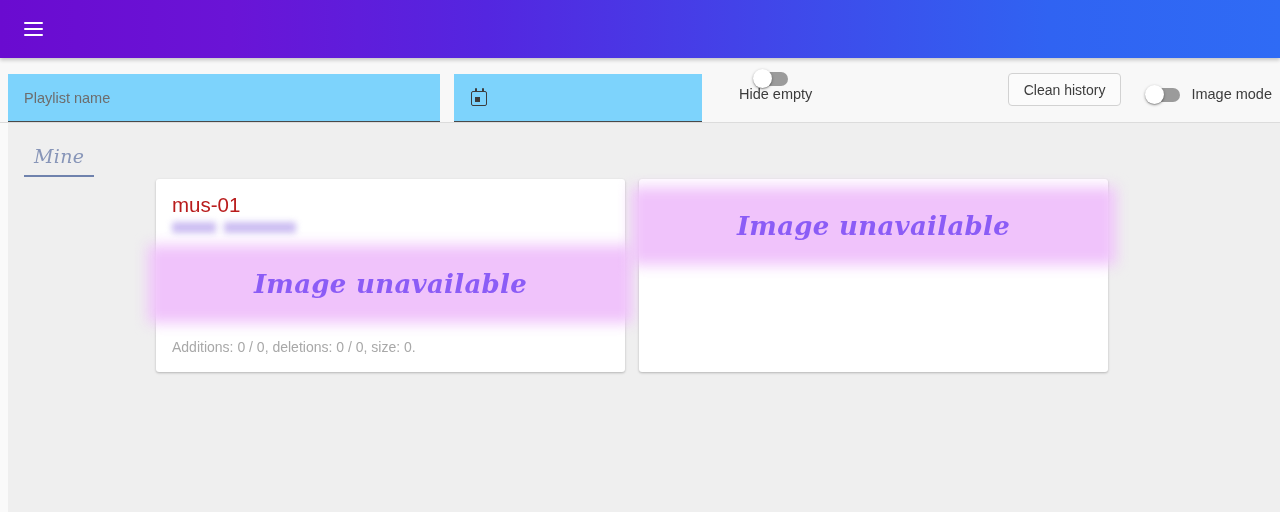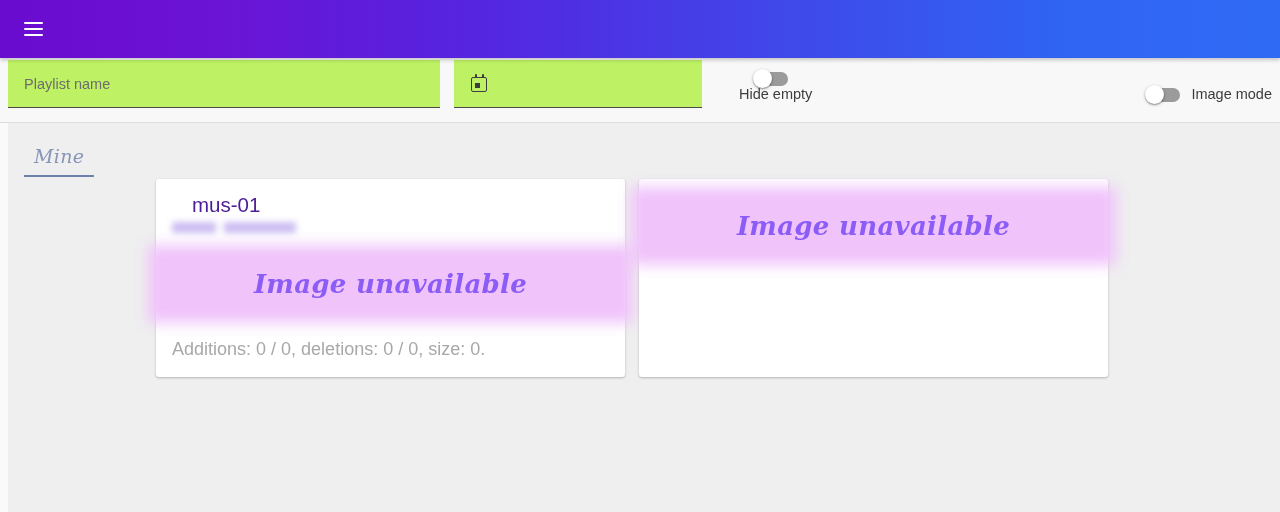--- a/index.html
+++ b/index.html
@@ -66,26 +66,26 @@
     background: #f8f8f8;
     border-bottom: 1px solid #dcdcdc;
     display: flex;
     align-items: flex-end;
     padding: 0 8px 0 8px;
     box-sizing: border-box;
   }
   .field {
     position: relative;
     height: 48px;
-    background: #bef264;
+    background: #7dd3fc;
     border-bottom: 1px solid #4a4a4a;
     display: flex;
     align-items: center;
     box-sizing: border-box;
-    margin-bottom: 14px;
+    margin-bottom: 0;
   }
   .field.name   { width: 432px; padding: 0 16px; }
   .field.date   { width: 248px; margin-left: 14px; padding: 0 10px 0 16px; }
   .field-label {
     font-size: 14.5px;
     color: #6d6d6d;
     flex: 1;
     white-space: nowrap;
   }
   .cal-icon {
@@ -217,24 +217,23 @@
     background: #ffffff;
     border-radius: 3px;
     box-shadow: 0 1px 3px rgba(0,0,0,.16), 0 1px 2px rgba(0,0,0,.10);
     overflow: visible;
   }
   .card-head {
     padding: 14px 16px 4px 16px;
   }
   .card-title {
     font-size: 20.5px;
-    color: #4c1d95;
+    color: #b91c1c;
     line-height: 1.15;
     white-space: nowrap;
-    margin-left: 20px;
   }
   .card-sub {
     margin-top: 5px;
     height: 11px;
     width: 124px;
     font-size: 11px;
     color: #b9a8ef;
     background: linear-gradient(90deg,
         #c3b2f0 0 44px, transparent 44px 52px, #c3b2f0 52px 124px);
     filter: blur(3.2px);
@@ -262,21 +261,21 @@
     font-family: "DejaVu Serif", serif;
     font-style: italic;
     font-weight: bold;
     font-size: 26px;
     color: #8b5cf6;
     letter-spacing: .3px;
     filter: blur(.35px);
   }
   .card-stats {
     padding: 16px 24px 17px 16px;
-    font-size: 18px;
+    font-size: 14px;
     color: #a8a8a8;
     white-space: nowrap;
   }
   .card-stats b {
     color: #6d6d6d;
     font-weight: bold;
   }
 </style>
 </head>
 <body>
@@ -307,20 +306,21 @@
   <div class="toggle-wrap hide-empty">
     <span class="switch">
       <span class="track"></span>
       <span class="knob"></span>
     </span>
     <span class="toggle-label">Hide empty</span>
   </div>
 
   <div class="spacer"></div>
 
+  <button class="btn-outline">Clean history</button>
 
   <div class="toggle-wrap edit-mode">
     <span class="switch">
       <span class="track"></span>
       <span class="knob"></span>
     </span>
     <span class="toggle-label">Image mode</span>
   </div>
 </div>
 

